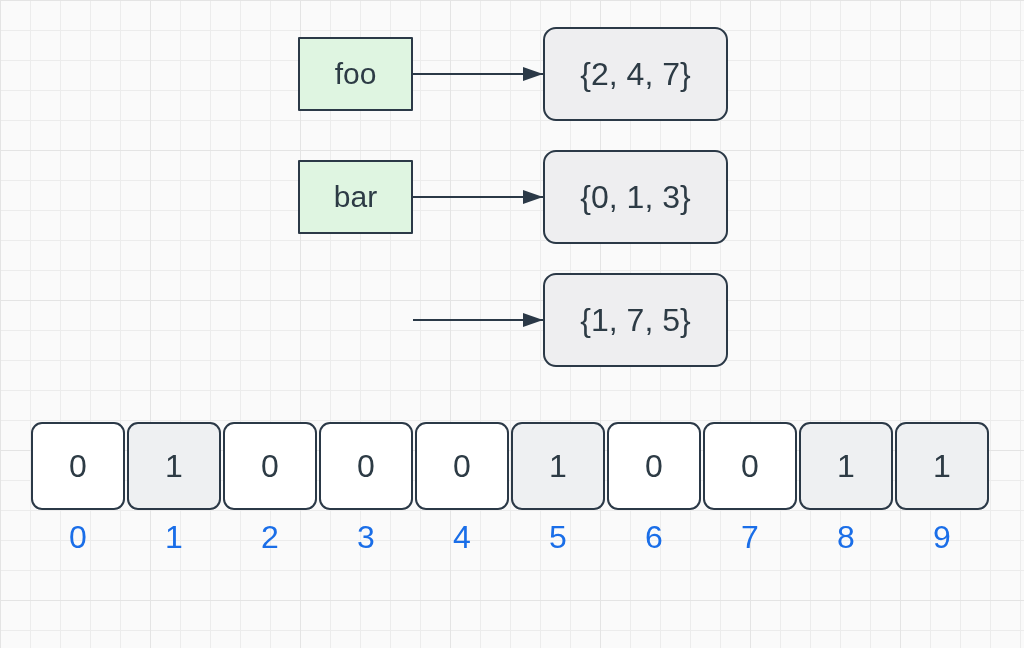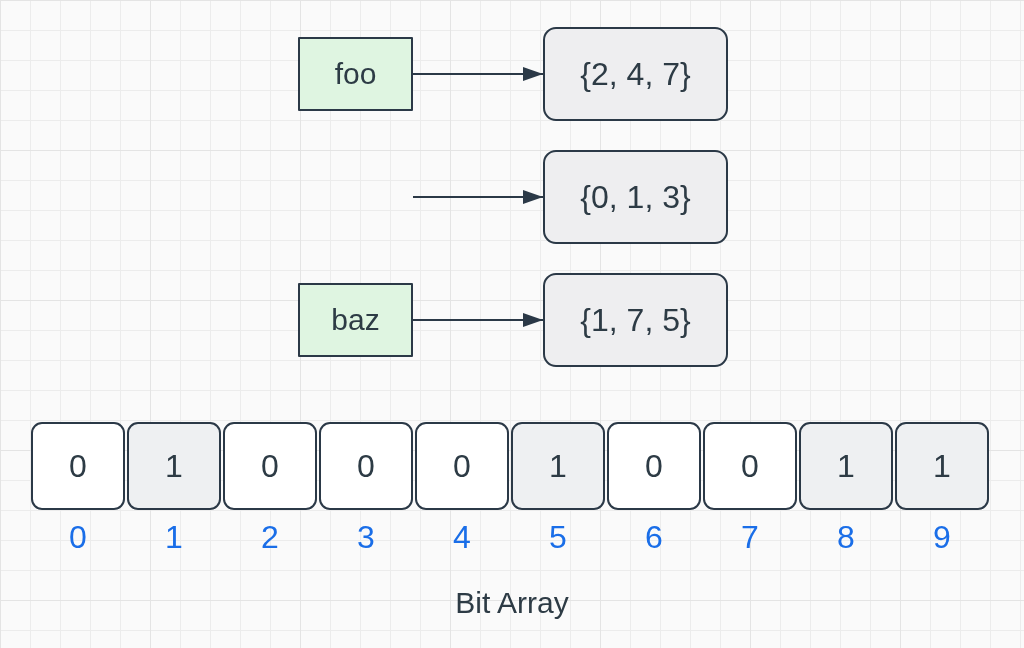--- a/index.html
+++ b/index.html
@@ -79,28 +79,28 @@
 <div class="canvas">
 
   <div class="key-box" style="top:37px">
     <span>foo</span>
   </div>
   <div class="arrow" style="top:73px"></div>
   <div class="set-box" style="top:27px">
     <span>{2, 4, 7}</span>
   </div>
 
+  <div class="key-box" style="top:160px">
+    <span>bar</span>
+  </div>
   <div class="arrow" style="top:196px"></div>
   <div class="set-box" style="top:150px">
     <span>{0, 1, 3}</span>
   </div>
 
-  <div class="key-box" style="top:283px">
-    <span>baz</span>
-  </div>
   <div class="arrow" style="top:319px"></div>
   <div class="set-box" style="top:273px">
     <span>{1, 7, 5}</span>
   </div>
 
   <div class="bit-cell" style="left:31px">
       <span>0</span>
     </div>
   <div class="bit-cell on" style="left:127px">
       <span>1</span>
@@ -134,15 +134,14 @@
   <div class="bit-index" style="left:127px">1</div>
   <div class="bit-index" style="left:223px">2</div>
   <div class="bit-index" style="left:319px">3</div>
   <div class="bit-index" style="left:415px">4</div>
   <div class="bit-index" style="left:511px">5</div>
   <div class="bit-index" style="left:607px">6</div>
   <div class="bit-index" style="left:703px">7</div>
   <div class="bit-index" style="left:799px">8</div>
   <div class="bit-index" style="left:895px">9</div>
 
-  <div class="array-title">Bit Array</div>
 
 </div>
 
 </body></html>

